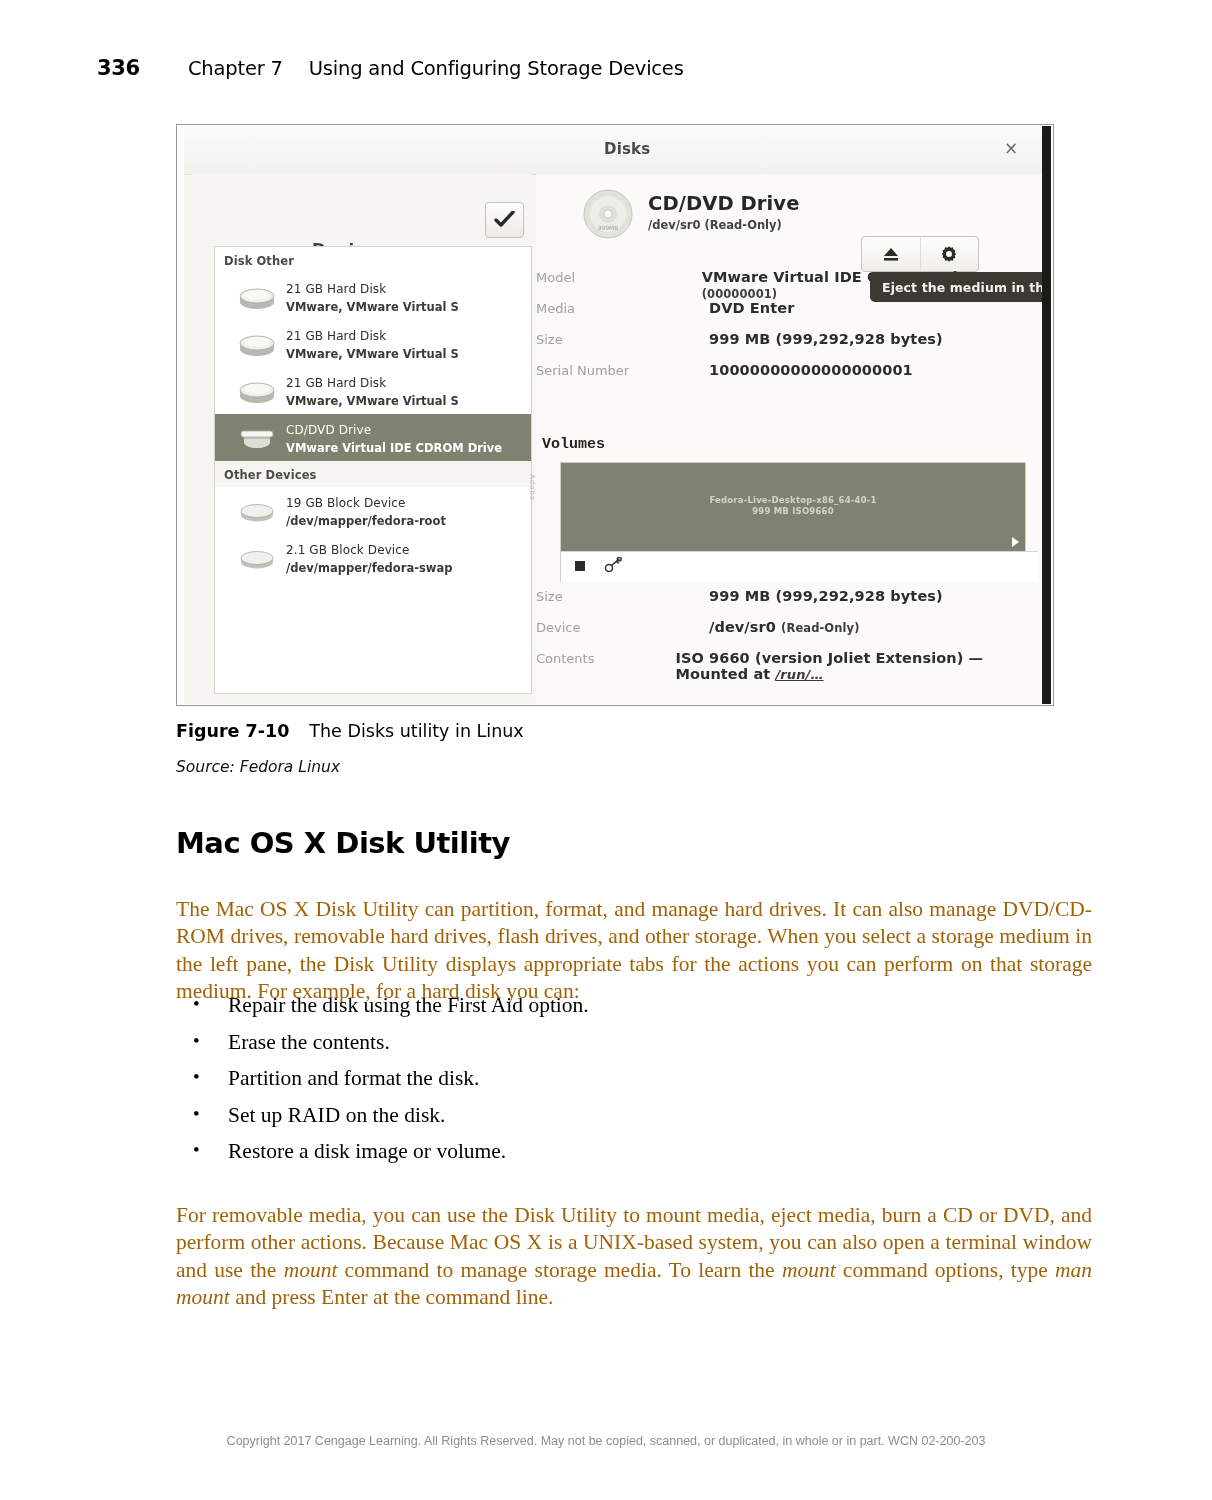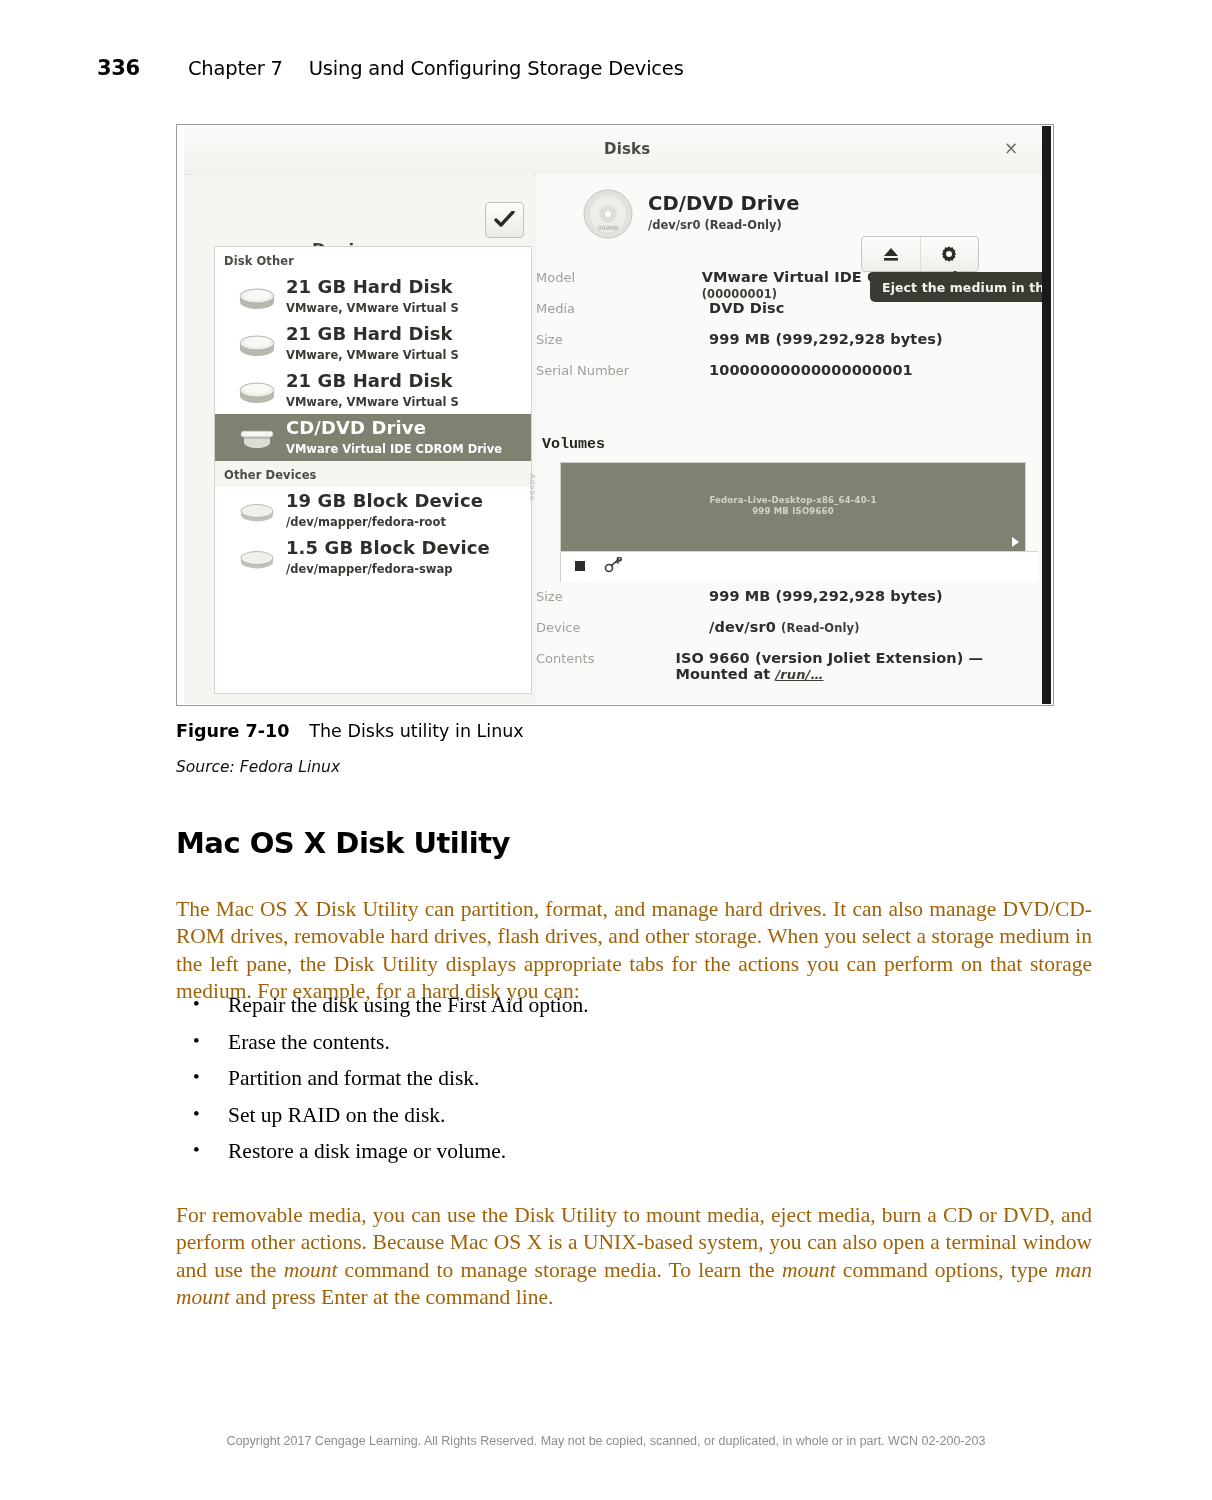--- a/index.html
+++ b/index.html
@@ -184,22 +184,22 @@
   .dev-icon {
     width: 40px;
     height: 30px;
     margin-right: 9px;
     flex: 0 0 auto;
     position: relative;
   }
   .dev-text { line-height: 1.12; }
   .dev-title {
     font-family: "DejaVu Sans", sans-serif;
-    font-size: 18px;
-    font-weight: bold;
+    font-size: 12px;
+    font-weight: normal;
     color: #2e2e2a;
     letter-spacing: .1px;
     margin-top: 6px;
   }
   .dev-sub {
     font-family: "DejaVu Sans", sans-serif;
     font-size: 11.5px;
     font-weight: bold;
     color: #3b3b36;
     margin-top: 20px;
@@ -601,21 +601,21 @@
 
         <div class="dev-row">
           <span class="dev-icon">
             <svg width="40" height="30" viewBox="0 0 40 30">
               <ellipse cx="20" cy="17" rx="16" ry="6.5" fill="#d8d7d1"></ellipse>
               <path d="M4 16 v3 a16 6.5 0 0 0 32 0 v-3z" fill="#c2c1bb"></path>
               <ellipse cx="20" cy="15" rx="16" ry="6.5" fill="#f0f0ec" stroke="#aaa9a2" stroke-width="0.8"></ellipse>
             </svg>
           </span>
           <span class="dev-text">
-            <span class="dev-title">1.5 GB Block Device</span><br>
+            <span class="dev-title">2.1 GB Block Device</span><br>
             <span class="dev-sub">/dev/mapper/fedora-swap</span>
           </span>
         </div>
       </div>
       <div class="vscroll-hint">Adobe</div>
     </div>
 
     <div class="right-pane">
 
       <div class="drive-head">
@@ -651,21 +651,21 @@
 
       <div class="tooltip">Eject the medium in the drive</div>
 
       <div class="prop-list">
         <div class="prop-row">
           <span class="prop-key">Model</span>
           <span class="prop-val"><span>VMware Virtual IDE CDROM Drive</span> <span class="dim">(00000001)</span></span>
         </div>
         <div class="prop-row">
           <span class="prop-key">Media</span>
-          <span class="prop-val">DVD Disc</span>
+          <span class="prop-val">DVD Enter</span>
         </div>
         <div class="prop-row">
           <span class="prop-key">Size</span>
           <span class="prop-val">999 MB (999,292,928 bytes)</span>
         </div>
         <div class="prop-row">
           <span class="prop-key">Serial Number</span>
           <span class="prop-val">10000000000000000001</span>
         </div>
       </div>

